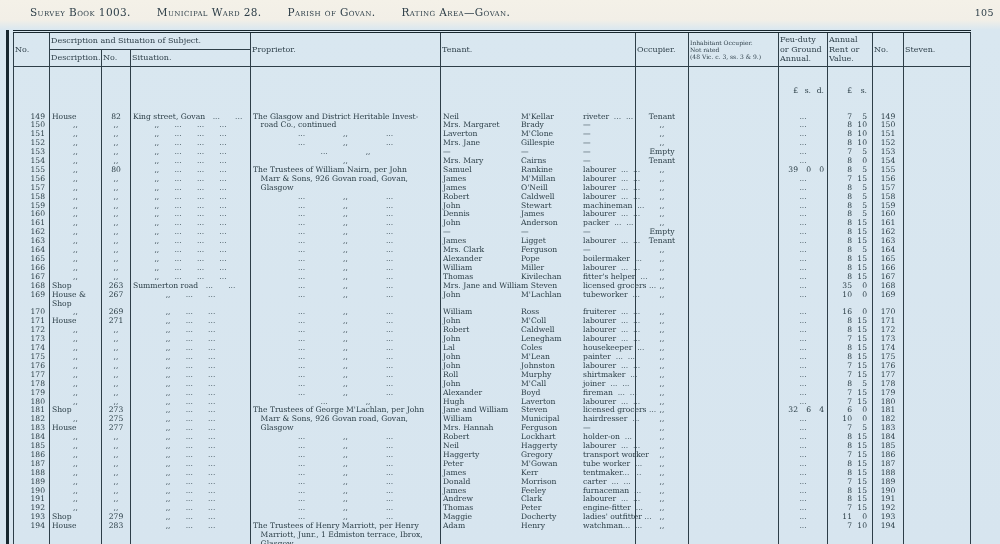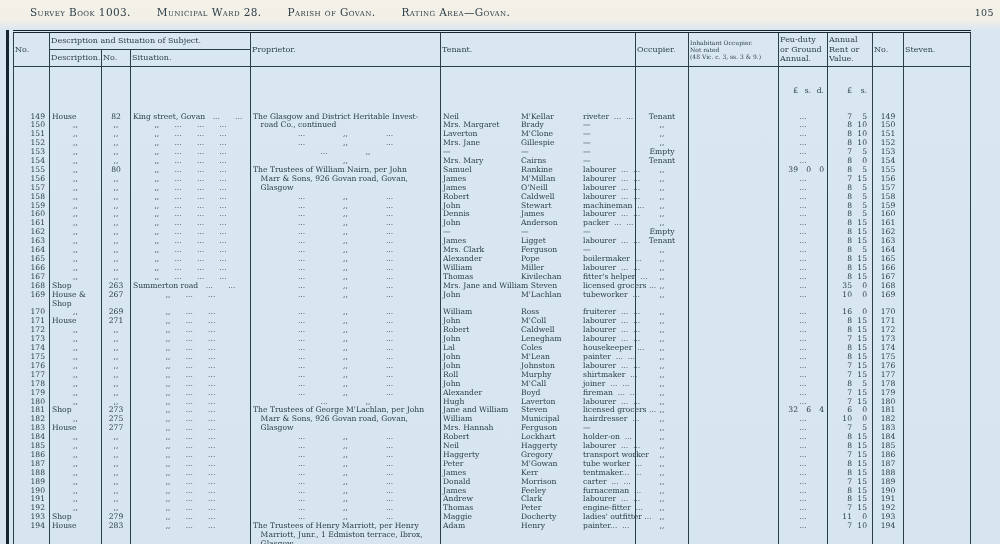--- a/index.html
+++ b/index.html
@@ -769,21 +769,21 @@
             <td></td>
           </tr>
           <tr>
             <td class="num-l">194</td>
             <td class="lft">House</td>
             <td class="ctr">283</td>
             <td class="ctr">,,  ...  ...</td>
             <td class="lft">The Trustees of Henry Marriott, per Henry
   Marriott, Junr., 1 Edmiston terrace, Ibrox,
   Glasgow</td>
-            <td class="lft"><div class="trow"><span class="tf">Adam</span><span class="ts">Henry</span><span class="to">painter...  ...</span></div></td>
+            <td class="lft"><div class="trow"><span class="tf">Adam</span><span class="ts">Henry</span><span class="to">watchman...  ...</span></div></td>
             <td class="ctr">,,</td>
             <td></td>
             <td class="ctr">...</td>
             <td><div class="rrow"><span class="r1">7</span><span class="r2">10</span></div></td>
             <td class="ctr">194</td>
             <td></td>
           </tr>
         </tbody>
     </table>
 

